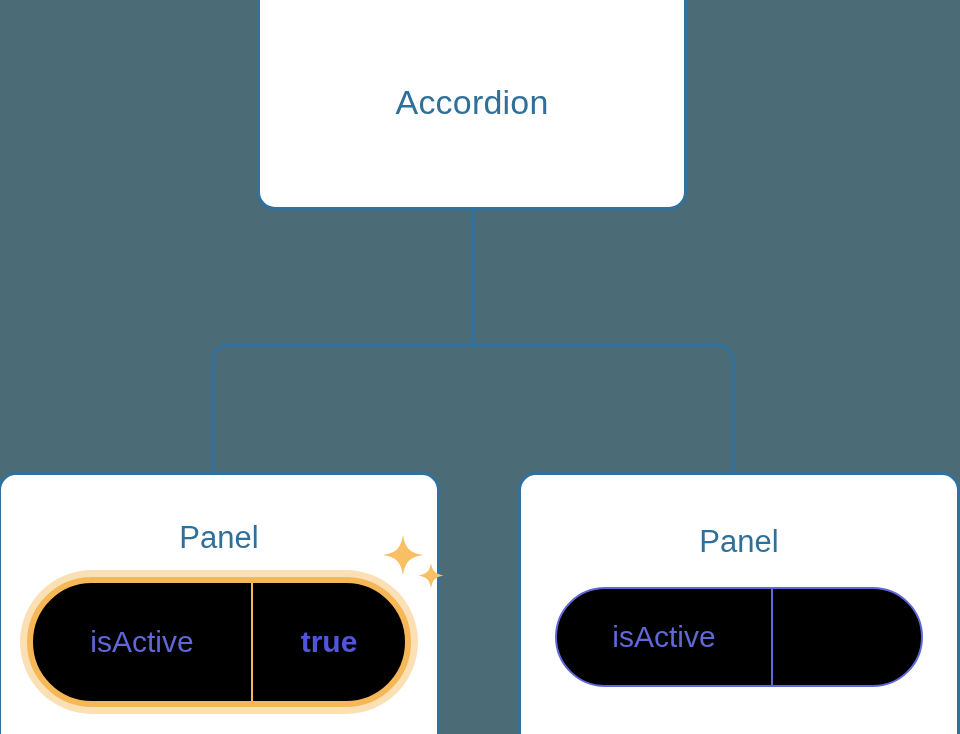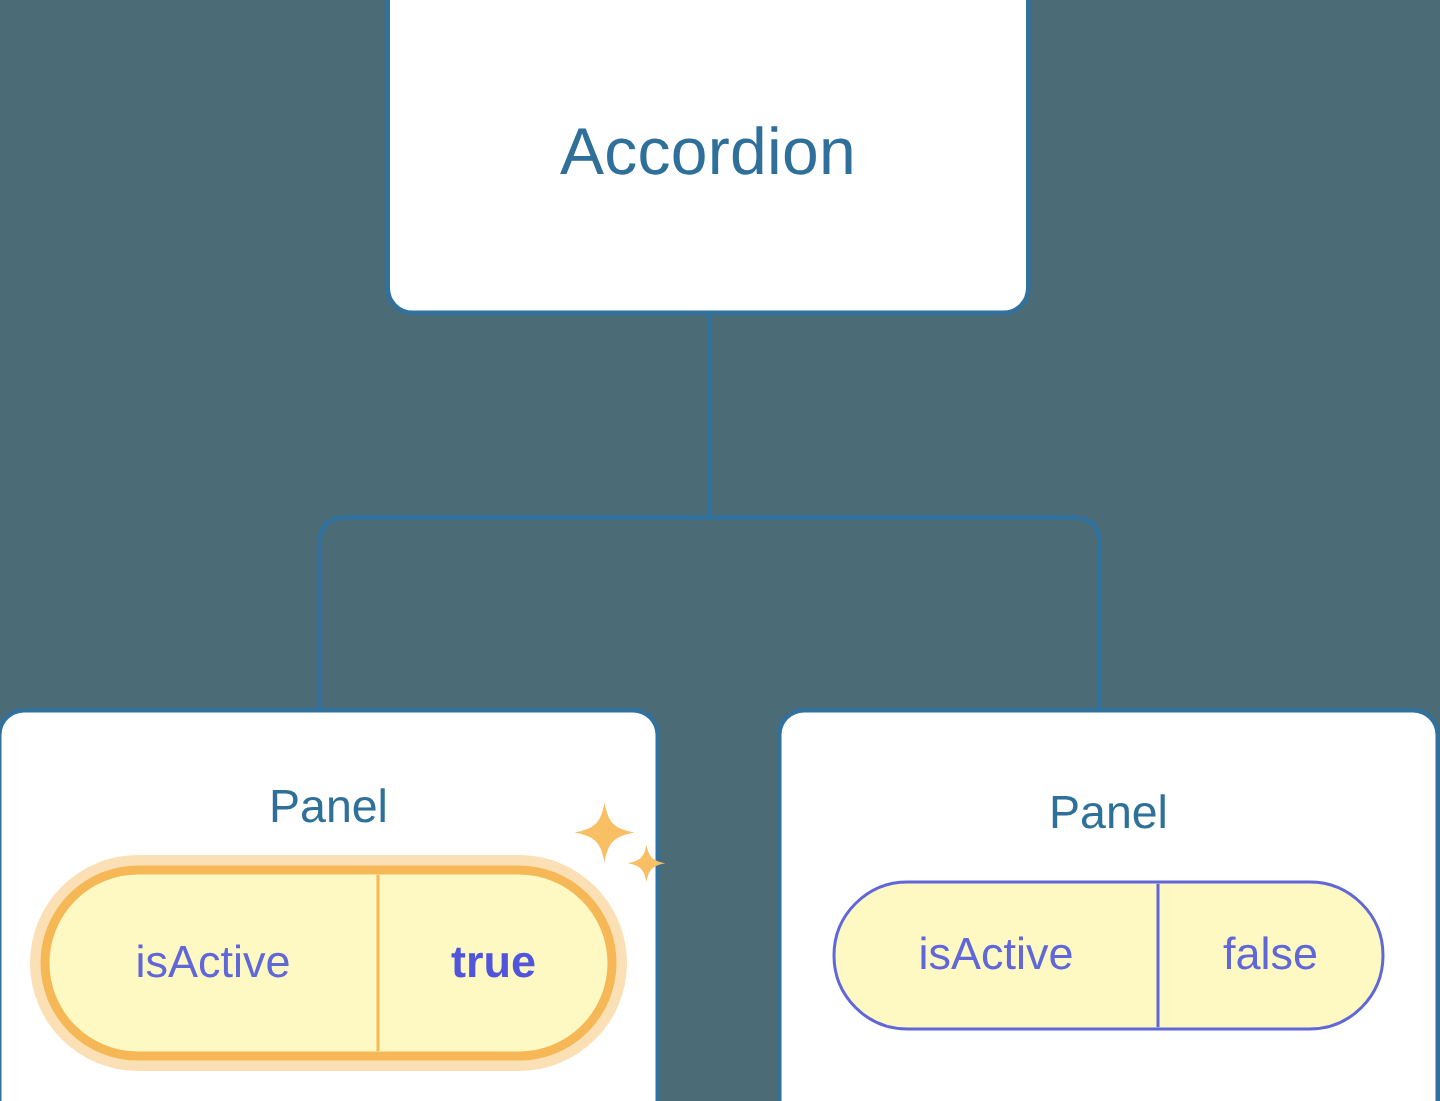--- a/index.html
+++ b/index.html
@@ -44,21 +44,21 @@
 
   
   #root-node {
     left: 257px;
     top: -22px;
     width: 430px;
     height: 232px;
     justify-content: center;
   }
   .root-title {
-    font-size: 44px;
+    font-size: 34px;
     color: #2e7099;
     letter-spacing: 0.2px;
     line-height: 1;
     margin-top: 16px;
   }
 
   
   .panel-card {
     top: 472px;
     width: 442px;
@@ -75,21 +75,21 @@
     text-align: center;
   }
   #panel-right .panel-title { margin-top: 51px; }
 
   
   .pill {
     position: relative;
     display: flex;
     align-items: stretch;
     box-sizing: border-box;
-    background: #fef9c3;
+    background: #000000;
     border-radius: 999px;
     overflow: hidden;
   }
   .pill-cell {
     display: flex;
     align-items: center;
     justify-content: center;
     box-sizing: border-box;
     white-space: nowrap;
   }
@@ -190,17 +190,16 @@
       </svg>
     </div>
   </div>
 
   <div class="node-card panel-card" id="panel-right">
     <div class="panel-title">Panel</div>
 
     <div class="pill pill--plain">
       <div class="pill-cell pill-key">isActive</div>
       <div class="pill-sep"></div>
-      <div class="pill-cell pill-val">false</div>
     </div>
   </div>
 
 </div>
 
 </body></html>

